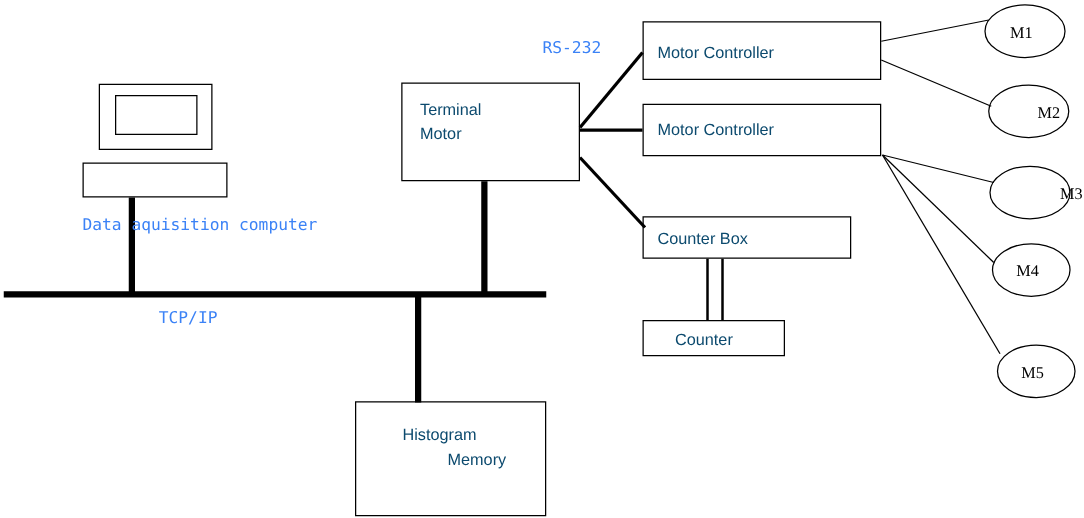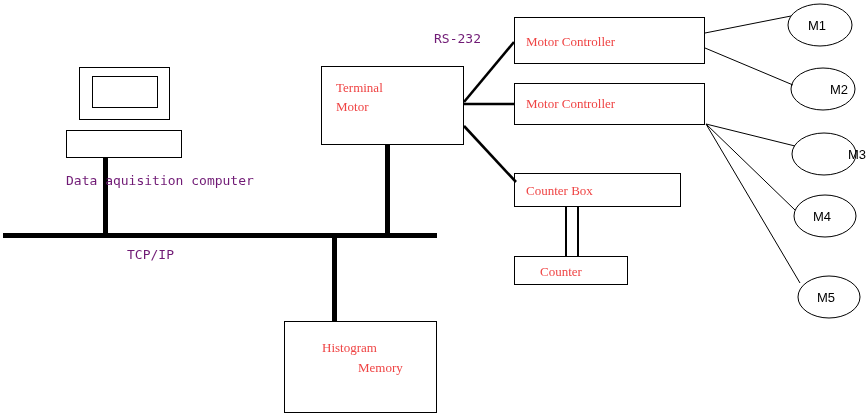--- a/index.html
+++ b/index.html
@@ -24,38 +24,38 @@
     height: 414px;
   }
   .node-box {
     position: absolute;
     box-sizing: border-box;
     border: 1px solid #000000;
     background: transparent;
   }
   .node-label {
     position: absolute;
-    font-family: Liberation Serif, serif;
+    font-family: Liberation Sans, sans-serif;
     font-size: 13px;
     line-height: 19px;
-    color: #ef4444;
+    color: #0c4a6e;
     white-space: pre;
     letter-spacing: 0px;
   }
   .free-label {
     position: absolute;
     font-family: "DejaVu Sans Mono", "Liberation Mono", monospace;
     font-size: 13px;
     line-height: 16px;
-    color: #701a75;
+    color: #3b82f6;
     white-space: pre;
   }
   .ellipse-label {
     position: absolute;
-    font-family: Liberation Sans, sans-serif;
+    font-family: Liberation Serif, serif;
     font-size: 13px;
     color: #000000;
     white-space: pre;
     text-align: center;
   }
   .bus-seg {
     position: absolute;
     background: #000000;
   }
 </style>

